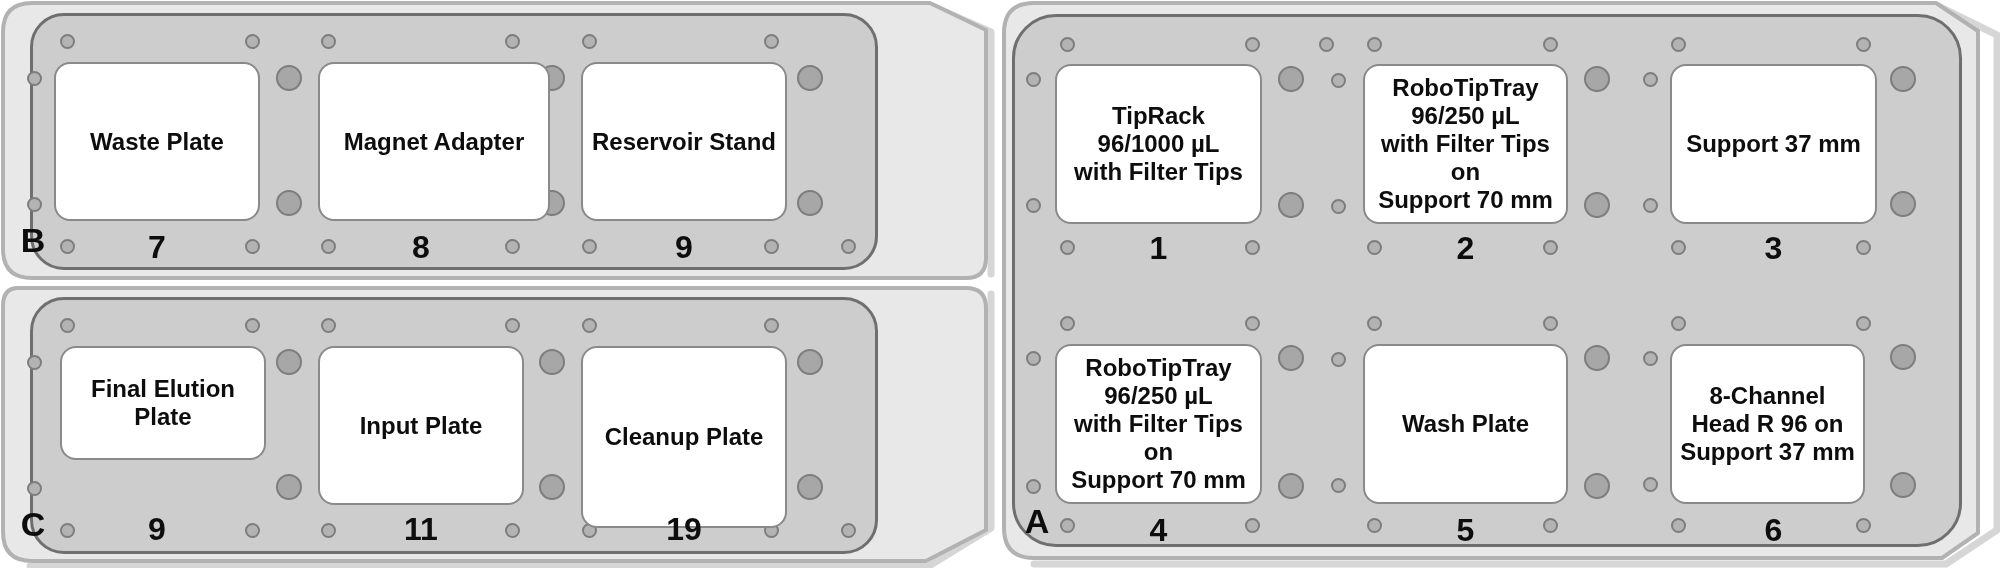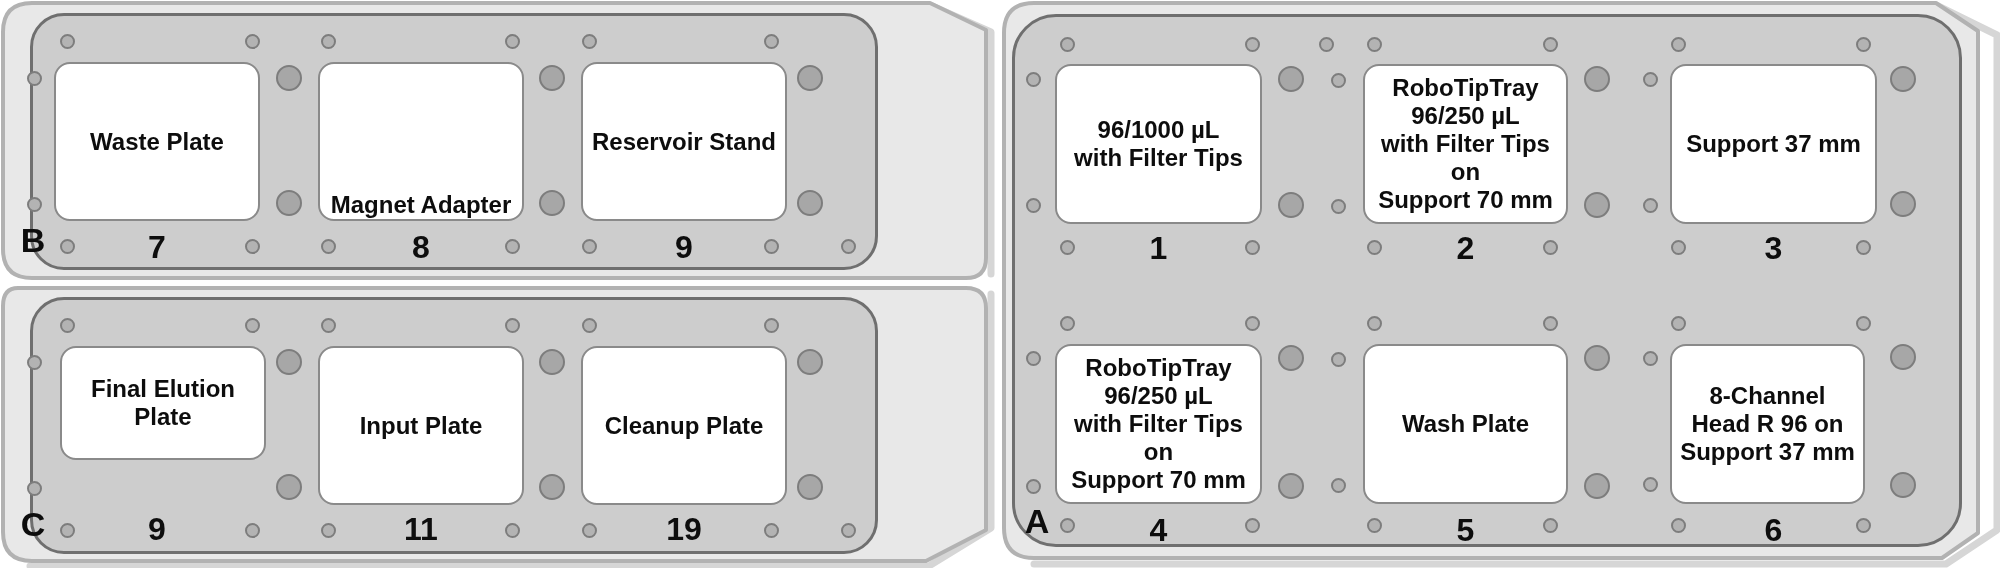--- a/index.html
+++ b/index.html
@@ -87,21 +87,21 @@
       <div class="hole l" style="left: 539px; top: 190px;"></div>
       <div class="hole l" style="left: 797px; top: 65px;"></div>
       <div class="hole l" style="left: 797px; top: 190px;"></div>
       <div class="letter" style="left: 11px; top: 220px;">B</div>
       <div class="plate" style="left: 54px; top: 62px; width: 206px; height: 159px;">
         <div>
           <div class="ln">Waste Plate</div>
         </div>
       </div>
       <div class="num" style="left: 54px; top: 230px; width: 206px;">7</div>
-      <div class="plate" style="left: 318px; top: 62px; width: 206px; height: 159px; align-items: flex-end;">
+      <div class="plate" style="left: 318px; top: 62px; width: 232px; height: 159px;">
         <div>
           <div class="ln">Magnet Adapter</div>
         </div>
       </div>
       <div class="num" style="left: 318px; top: 230px; width: 206px;">8</div>
       <div class="plate" style="left: 581px; top: 62px; width: 206px; height: 159px;">
         <div>
           <div class="ln">Reservoir Stand</div>
         </div>
       </div>
@@ -134,21 +134,21 @@
           <div class="ln">Plate</div>
         </div>
       </div>
       <div class="num" style="left: 54px; top: 512px; width: 206px;">9</div>
       <div class="plate" style="left: 318px; top: 346px; width: 206px; height: 159px;">
         <div>
           <div class="ln">Input Plate</div>
         </div>
       </div>
       <div class="num" style="left: 318px; top: 512px; width: 206px;">11</div>
-      <div class="plate" style="left: 581px; top: 346px; width: 206px; height: 159px;">
+      <div class="plate" style="left: 581px; top: 346px; width: 206px; height: 182px;">
         <div>
           <div class="ln">Cleanup Plate</div>
         </div>
       </div>
       <div class="num" style="left: 581px; top: 512px; width: 206px;">19</div>
       <div class="hole s" style="left: 1059.5px; top: 36.5px;"></div>
       <div class="hole s" style="left: 1244.5px; top: 36.5px;"></div>
       <div class="hole s" style="left: 1318.5px; top: 36.5px;"></div>
       <div class="hole s" style="left: 1366.5px; top: 36.5px;"></div>
       <div class="hole s" style="left: 1542.5px; top: 36.5px;"></div>
@@ -192,20 +192,21 @@
       <div class="hole l" style="left: 1890px; top: 191px;"></div>
       <div class="hole l" style="left: 1278px; top: 345px;"></div>
       <div class="hole l" style="left: 1278px; top: 473px;"></div>
       <div class="hole l" style="left: 1584px; top: 345px;"></div>
       <div class="hole l" style="left: 1584px; top: 473px;"></div>
       <div class="hole l" style="left: 1890px; top: 344px;"></div>
       <div class="hole l" style="left: 1890px; top: 472px;"></div>
       <div class="letter" style="left: 1015px; top: 501px;">A</div>
       <div class="plate" style="left: 1055px; top: 64px; width: 207px; height: 160px;">
         <div>
+          <div class="ln">TipRack</div>
           <div class="ln">96/1000 µL</div>
           <div class="ln">with Filter Tips</div>
         </div>
       </div>
       <div class="num" style="left: 1055px; top: 231px; width: 207px;">1</div>
       <div class="plate" style="left: 1363px; top: 64px; width: 205px; height: 160px;">
         <div>
           <div class="ln">RoboTipTray</div>
           <div class="ln">96/250 µL</div>
           <div class="ln">with Filter Tips</div>

